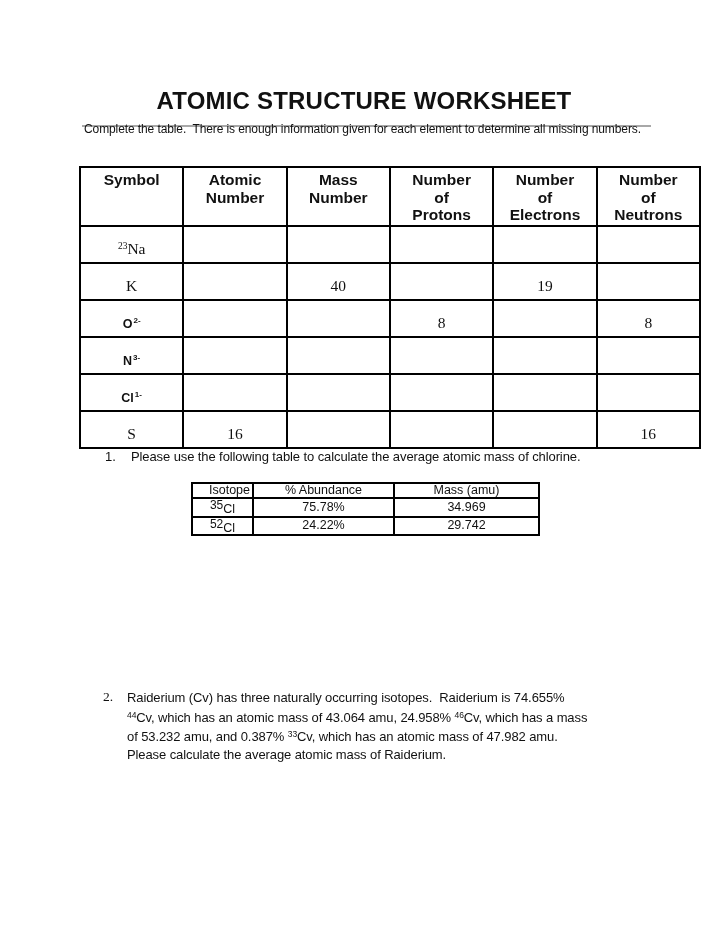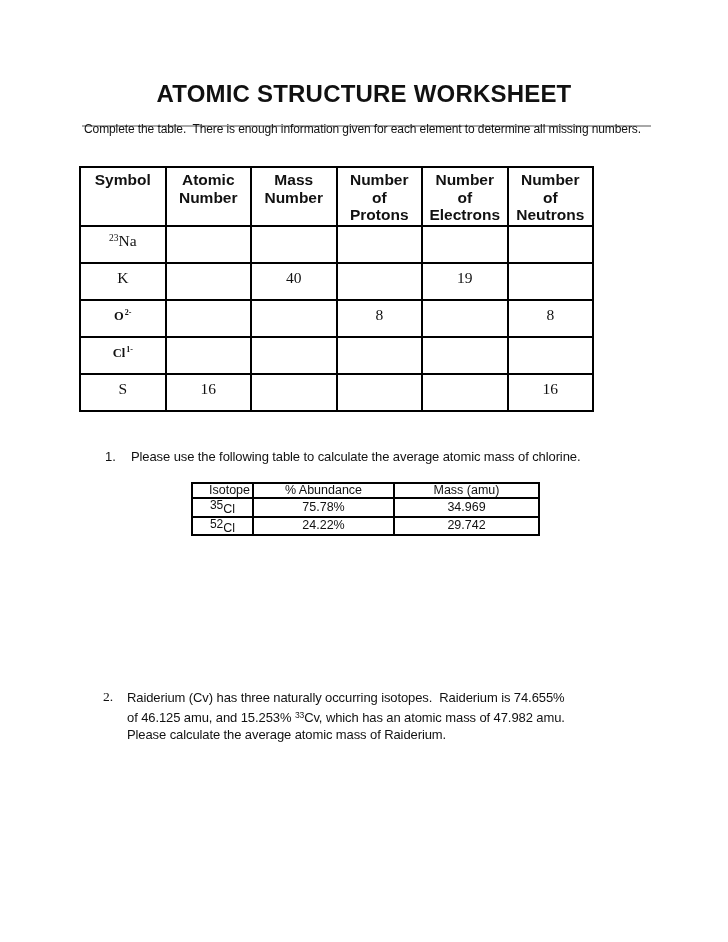--- a/index.html
+++ b/index.html
@@ -4,49 +4,49 @@
 <style>
   * { margin: 0; padding: 0; box-sizing: border-box; }
   html, body { width: 728px; height: 942px; background: #ffffff; }
   body {
     font-family: "Liberation Sans", sans-serif;
     color: #111111;
     position: relative;
     overflow: hidden;
   }
   .title {
-    position: absolute; top: 80px; left: 0; width: 100%;
+    position: absolute; top: 87px; left: 0; width: 100%;
     text-align: center; font-size: 24px; font-weight: bold;
     letter-spacing: 0.2px; white-space: pre;
   }
   .rule {
     position: absolute; top: 125px; left: 82px; width: 569px; height: 2px;
     background: #a8a8a8;
   }
   .intro {
     position: absolute; top: 122px; left: 84px;
     font-size: 12px; letter-spacing: -0.1px; white-space: pre;
   }
   table { border-collapse: collapse; table-layout: fixed; }
   .main-table {
-    position: absolute; top: 166px; left: 79px; width: 515px;
+    position: absolute; top: 166px; left: 79px; width: 622px;
   }
   .main-table th, .main-table td { border: 2px solid #000; }
   .main-table th {
     height: 59px; vertical-align: top; padding-top: 3px;
     font-size: 15.5px; line-height: 17.5px; font-weight: bold;
     text-align: center; white-space: pre-line;
   }
   .main-table td {
-    height: 37px; vertical-align: bottom; padding-bottom: 12px;
+    height: 37px; vertical-align: bottom; padding-bottom: 4px;
     text-align: center;
     font-family: "Liberation Serif", serif; font-size: 15.5px;
   }
   .sym-serif { font-family: "Liberation Serif", serif; font-size: 15.5px; font-weight: normal; }
-  .sym-bold-sans { font-family: Liberation Serif, serif; font-size: 12.5px; font-weight: bold; margin-top: 13px; }
+  .sym-bold-sans { font-family: Liberation Sans, sans-serif; font-size: 12.5px; font-weight: bold; margin-top: 13px; }
   .sym-serif sup { font-size: 9.5px; vertical-align: 5px; }
   .sym-bold-sans sup { font-size: 8px; vertical-align: 5px; margin-left: 1px; }
   .q-row { position: absolute; display: flex; align-items: flex-start; }
   .q1 { top: 449px; left: 105px; font-size: 13px; }
   .q1 .q-num { width: 26px; flex: none; }
   .q1 .q-text { white-space: pre; letter-spacing: -0.1px; }
   .iso-table { position: absolute; top: 482px; left: 191px; width: 347px; }
   .iso-table th, .iso-table td {
     border: 2px solid #000; height: 14px; padding: 0 16px;
     text-align: center; vertical-align: middle;
@@ -107,20 +107,28 @@
       </tr>
       <tr>
         <td><span class="sym-bold-sans"><span>O</span><sup>2-</sup></span></td>
         <td></td>
         <td></td>
         <td>8</td>
         <td></td>
         <td>8</td>
       </tr>
       <tr>
+        <td><span class="sym-bold-sans"><span>N</span><sup>3-</sup></span></td>
+        <td></td>
+        <td></td>
+        <td></td>
+        <td></td>
+        <td></td>
+      </tr>
+      <tr>
         <td><span class="sym-bold-sans"><span>Cl</span><sup>1-</sup></span></td>
         <td></td>
         <td></td>
         <td></td>
         <td></td>
         <td></td>
       </tr>
       <tr>
         <td><span class="sym-serif"><span>S</span></span></td>
         <td>16</td>
@@ -161,16 +169,17 @@
         <td>24.22%</td>
         <td>29.742</td>
       </tr>
     </tbody>
 </table>
 
 <div class="q-row q2">
   <span class="q-num">2.</span>
   <div id="q2-lines">
       <div class="q2-line"><span>Raiderium (Cv) has three naturally occurring isotopes.  Raiderium is 74.655%</span></div>
-      <div class="q2-line"><span>of 46.125 amu, and 15.253% </span><sup>33</sup><span>Cv, which has an atomic mass of 47.982 amu.</span></div>
+      <div class="q2-line"><sup>44</sup><span>Cv, which has an atomic mass of 43.064 amu, 24.958% </span><sup>46</sup><span>Cv, which has a mass</span></div>
+      <div class="q2-line"><span>of 53.232 amu, and 0.387% </span><sup>33</sup><span>Cv, which has an atomic mass of 47.982 amu.</span></div>
       <div class="q2-line"><span>Please calculate the average atomic mass of Raiderium.</span></div>
     </div>
 </div>
 
 </body></html>

